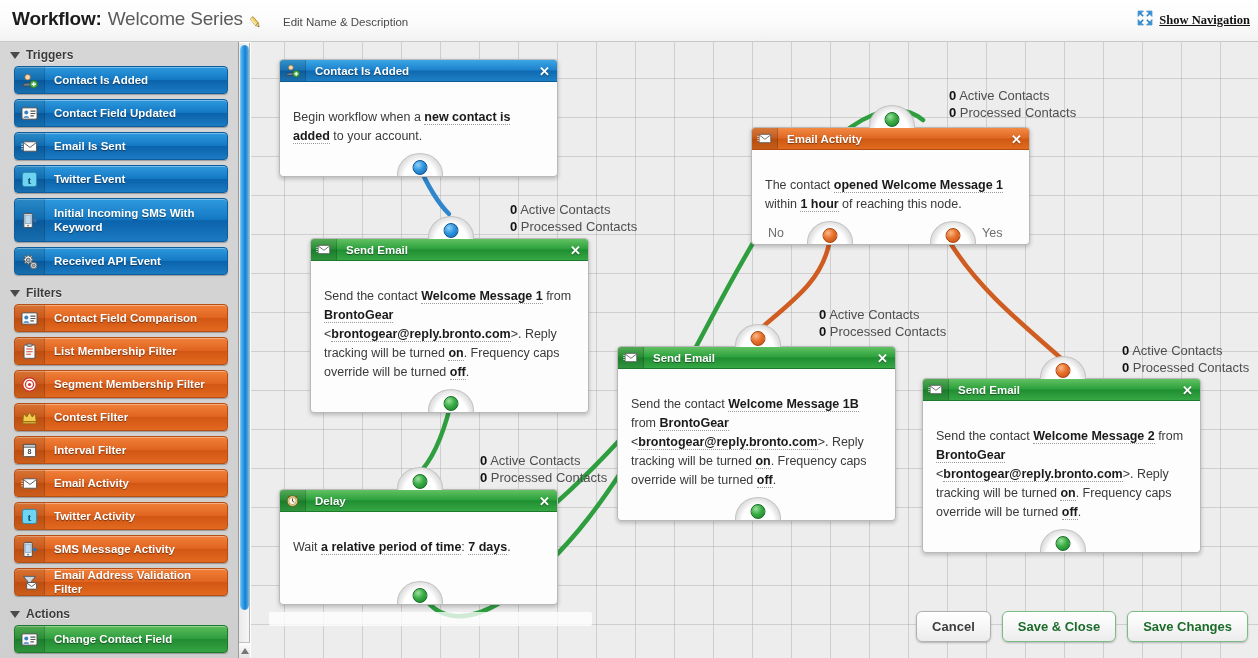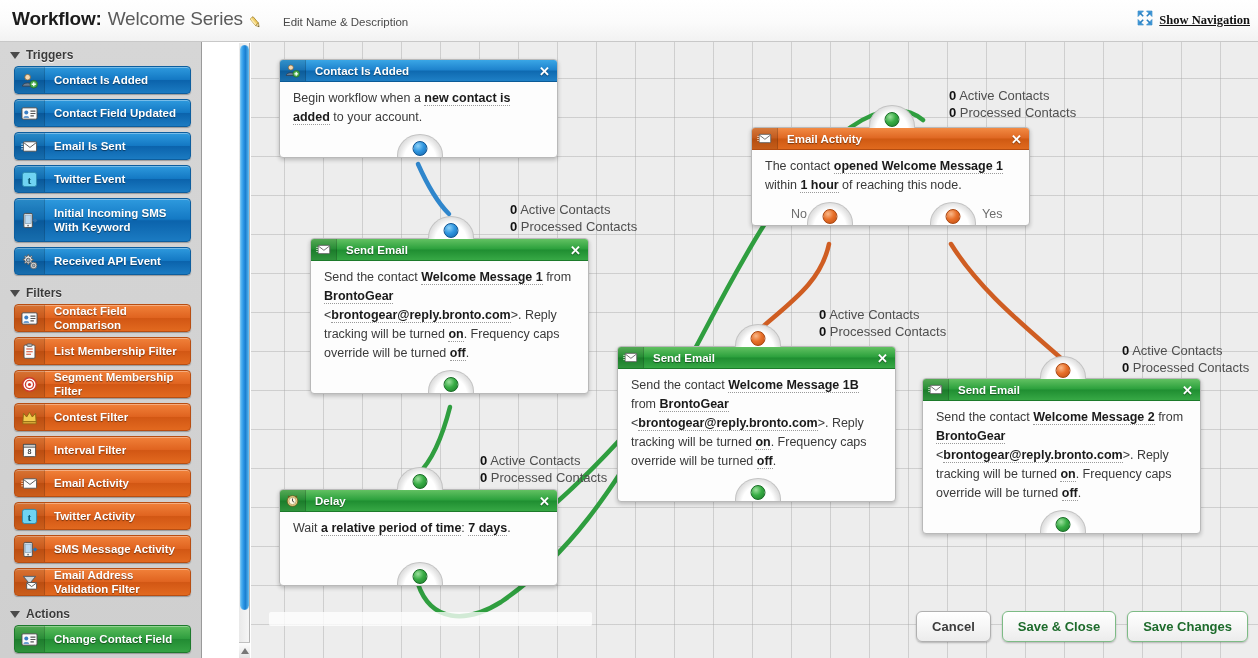--- a/index.html
+++ b/index.html
@@ -32,21 +32,21 @@
   #shownav {
     position: absolute; right: 8px; top: 10px;
     display: flex; align-items: center; gap: 6px; cursor: pointer;
   }
   #shownav .lbl {
     font-size: 12.5px; font-weight: bold; color: #111; text-decoration: underline; font-family: Liberation Serif, serif;
   }
 
   
   #sidebar {
-    position: absolute; left: 0; top: 42px; width: 202px; height: 616px;
+    position: absolute; left: 0; top: 42px; width: 239px; height: 616px;
     background: linear-gradient(to bottom, #d6d6d6 0%, #cfcfcf 100%);
     border-right: 1px solid #9a9a9a;
     overflow: hidden;
   }
   .group-header {
     display: flex; align-items: center; gap: 6px;
     padding: 6px 0 4px 10px;
     font-size: 12px; font-weight: bold; color: #3b3b3b;
     text-shadow: 0 1px 0 rgba(255,255,255,0.8);
   }
@@ -138,21 +138,21 @@
   .node-head .hclose {
     position: absolute; right: 7px; top: 50%; transform: translateY(-50%);
     font-size: 13px; font-weight: bold; color: #fff; line-height: 1; cursor: pointer;
     text-shadow: 0 1px 1px rgba(0,0,0,0.4);
   }
   .head-blue { background: linear-gradient(to bottom, #3aa6e6 0%, #1d82cc 48%, #0e69b0 52%, #1f80c6 100%); border-bottom: 1px solid #0b5b97; }
   .head-green { background: linear-gradient(to bottom, #62c162 0%, #2ba03c 48%, #1f8e31 52%, #37a845 100%); border-bottom: 1px solid #1c7a2a; }
   .head-orange { background: linear-gradient(to bottom, #f28a44 0%, #df6722 48%, #cf5912 52%, #e06a1e 100%); border-bottom: 1px solid #b34c10; }
 
   .node-body {
-    padding: 7px 13px 0 13px;
+    padding: 26px 13px 0 13px;
     font-size: 12.5px; line-height: 19px; color: #3a3a3a;
   }
   .node-body b { color: #1a1a1a; font-weight: bold; border-bottom: 1px dotted #9a9a9a; }
   .node-foot { position: relative; height: 30px; }
 
   
   .port {
     position: absolute; width: 46px; height: 23px; bottom: 0;
     background: radial-gradient(ellipse at 50% 118%, #ffffff 52%, #e2e2e2 70%, #d2d2d2 100%);
     border-top-left-radius: 24px 22px; border-top-right-radius: 24px 22px;
@@ -588,21 +588,21 @@
               </g>
             </svg>
         </span>
         <span class="htitle">Email Activity</span>
         <span class="hclose">✕</span>
       </div>
       <div class="node-body">
         The contact <b>opened Welcome Message 1</b> within <b>1 hour</b> of reaching this node.
       </div>
       <div class="node-foot">
-        <span class="branch-label" style="left:39px;">No</span>
+        <span class="branch-label" style="left:16px;">No</span>
         <div class="port" style="left:55px;">
             <span class="dot dot-orange"></span>
           </div>
         <div class="port" style="left:178px;">
             <span class="dot dot-orange"></span>
           </div>
         <span class="branch-label" style="left:230px;">Yes</span>
       </div>
       <div class="port-in" style="left:117px; top:-23px;">
           <span class="dot dot-green"></span>

